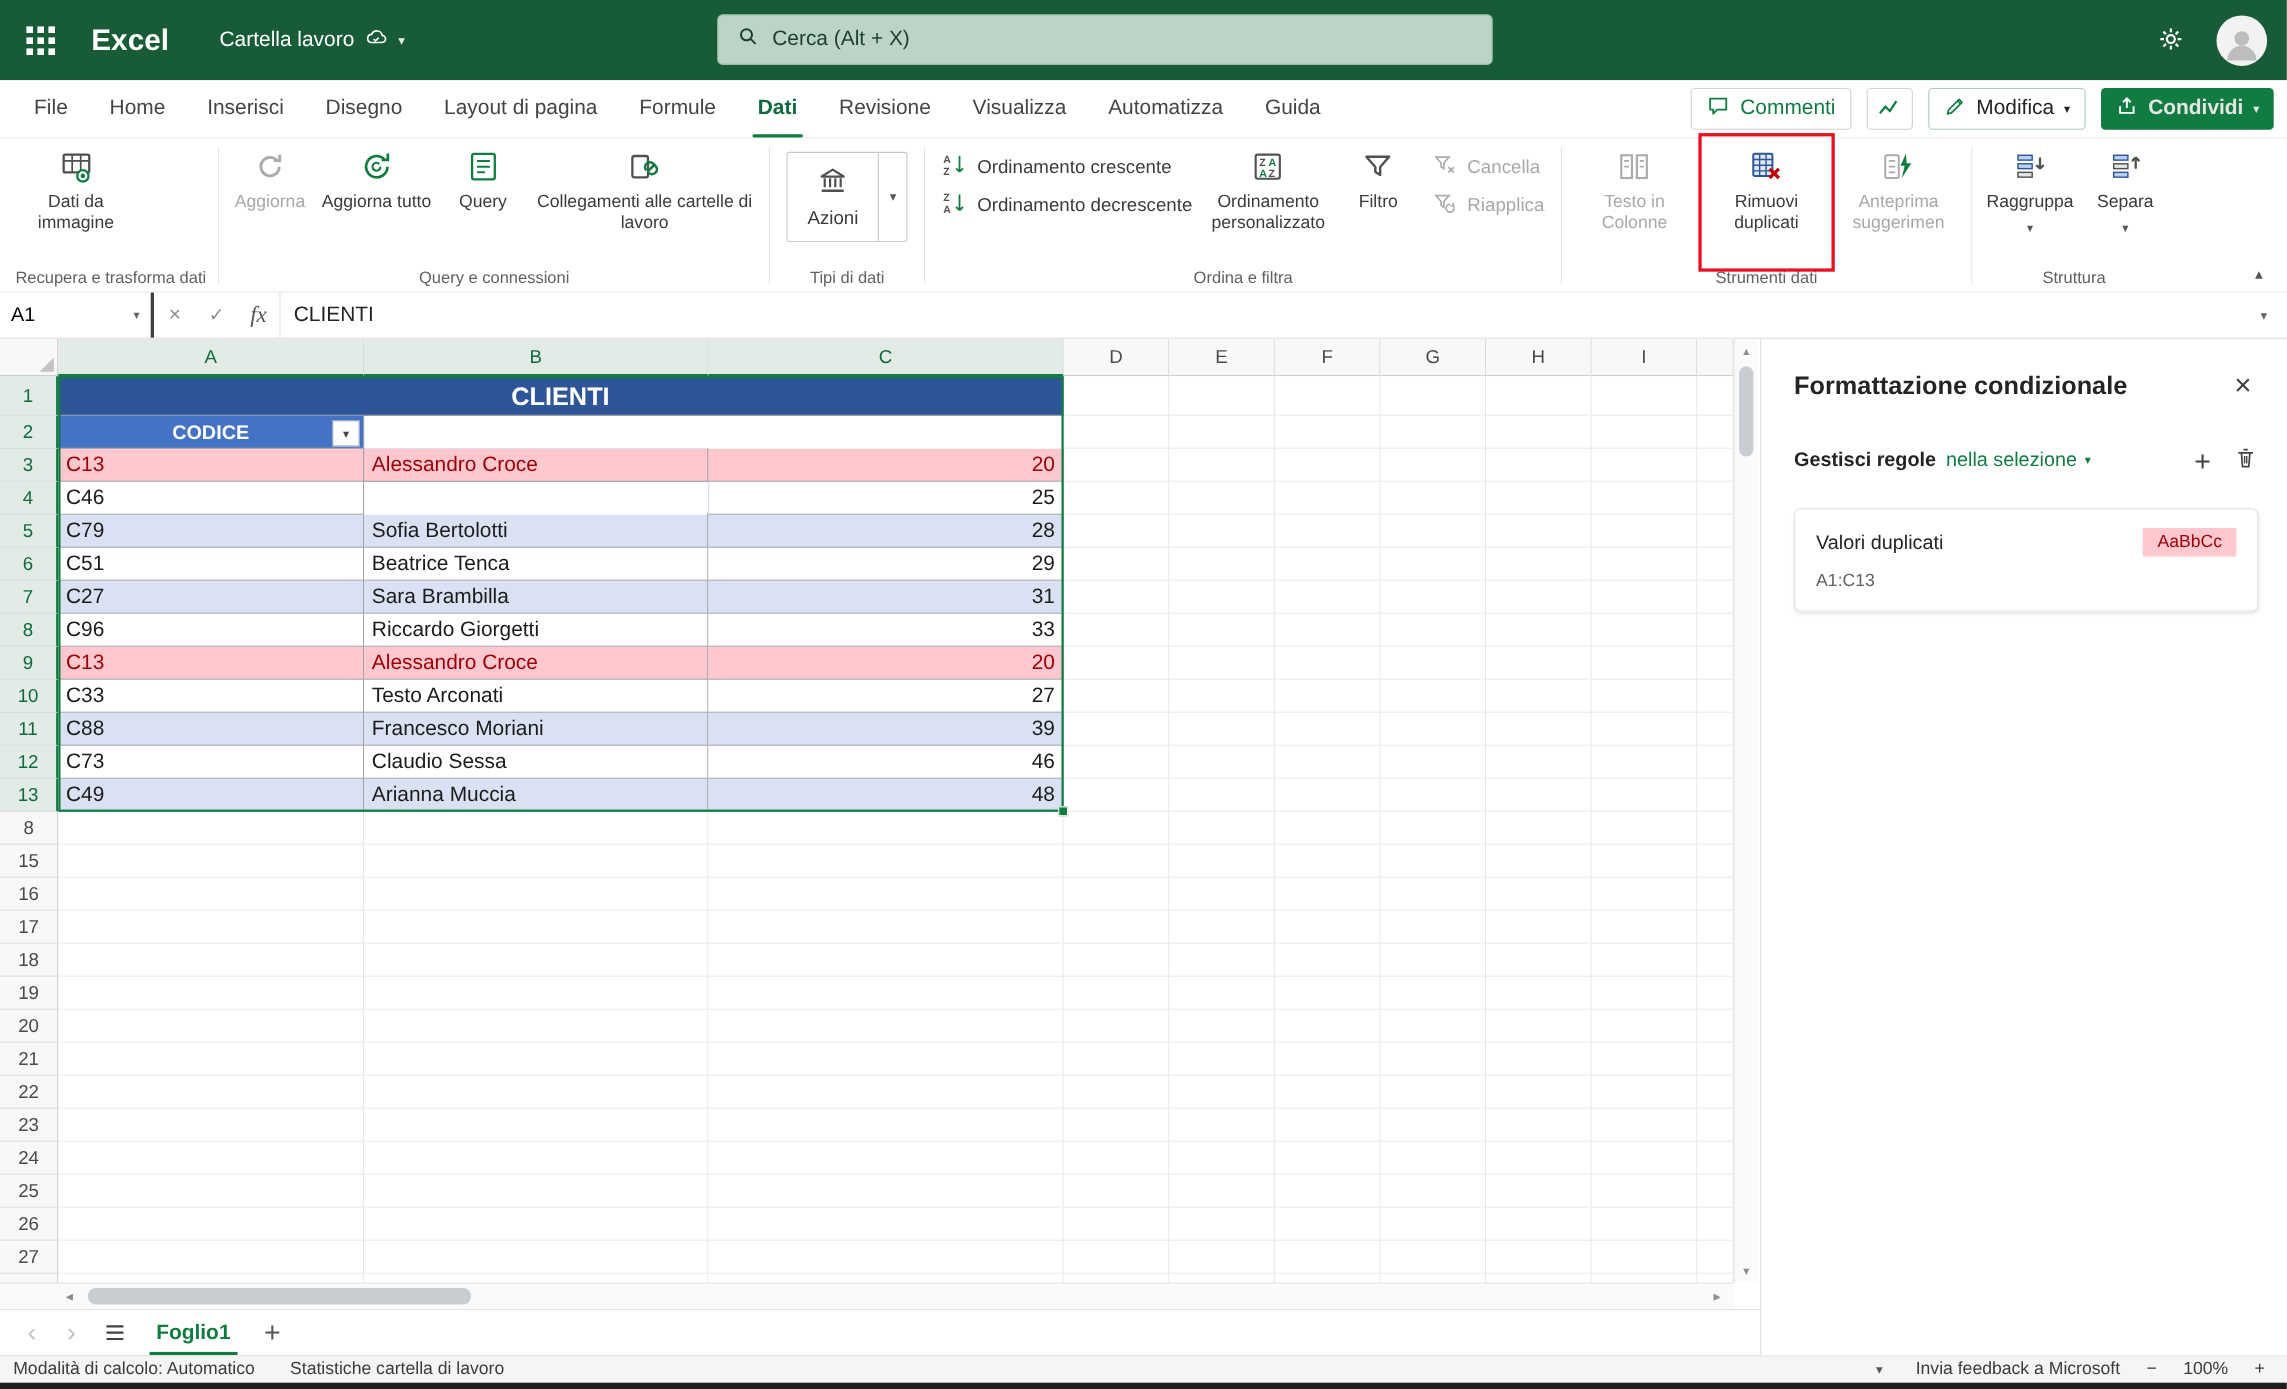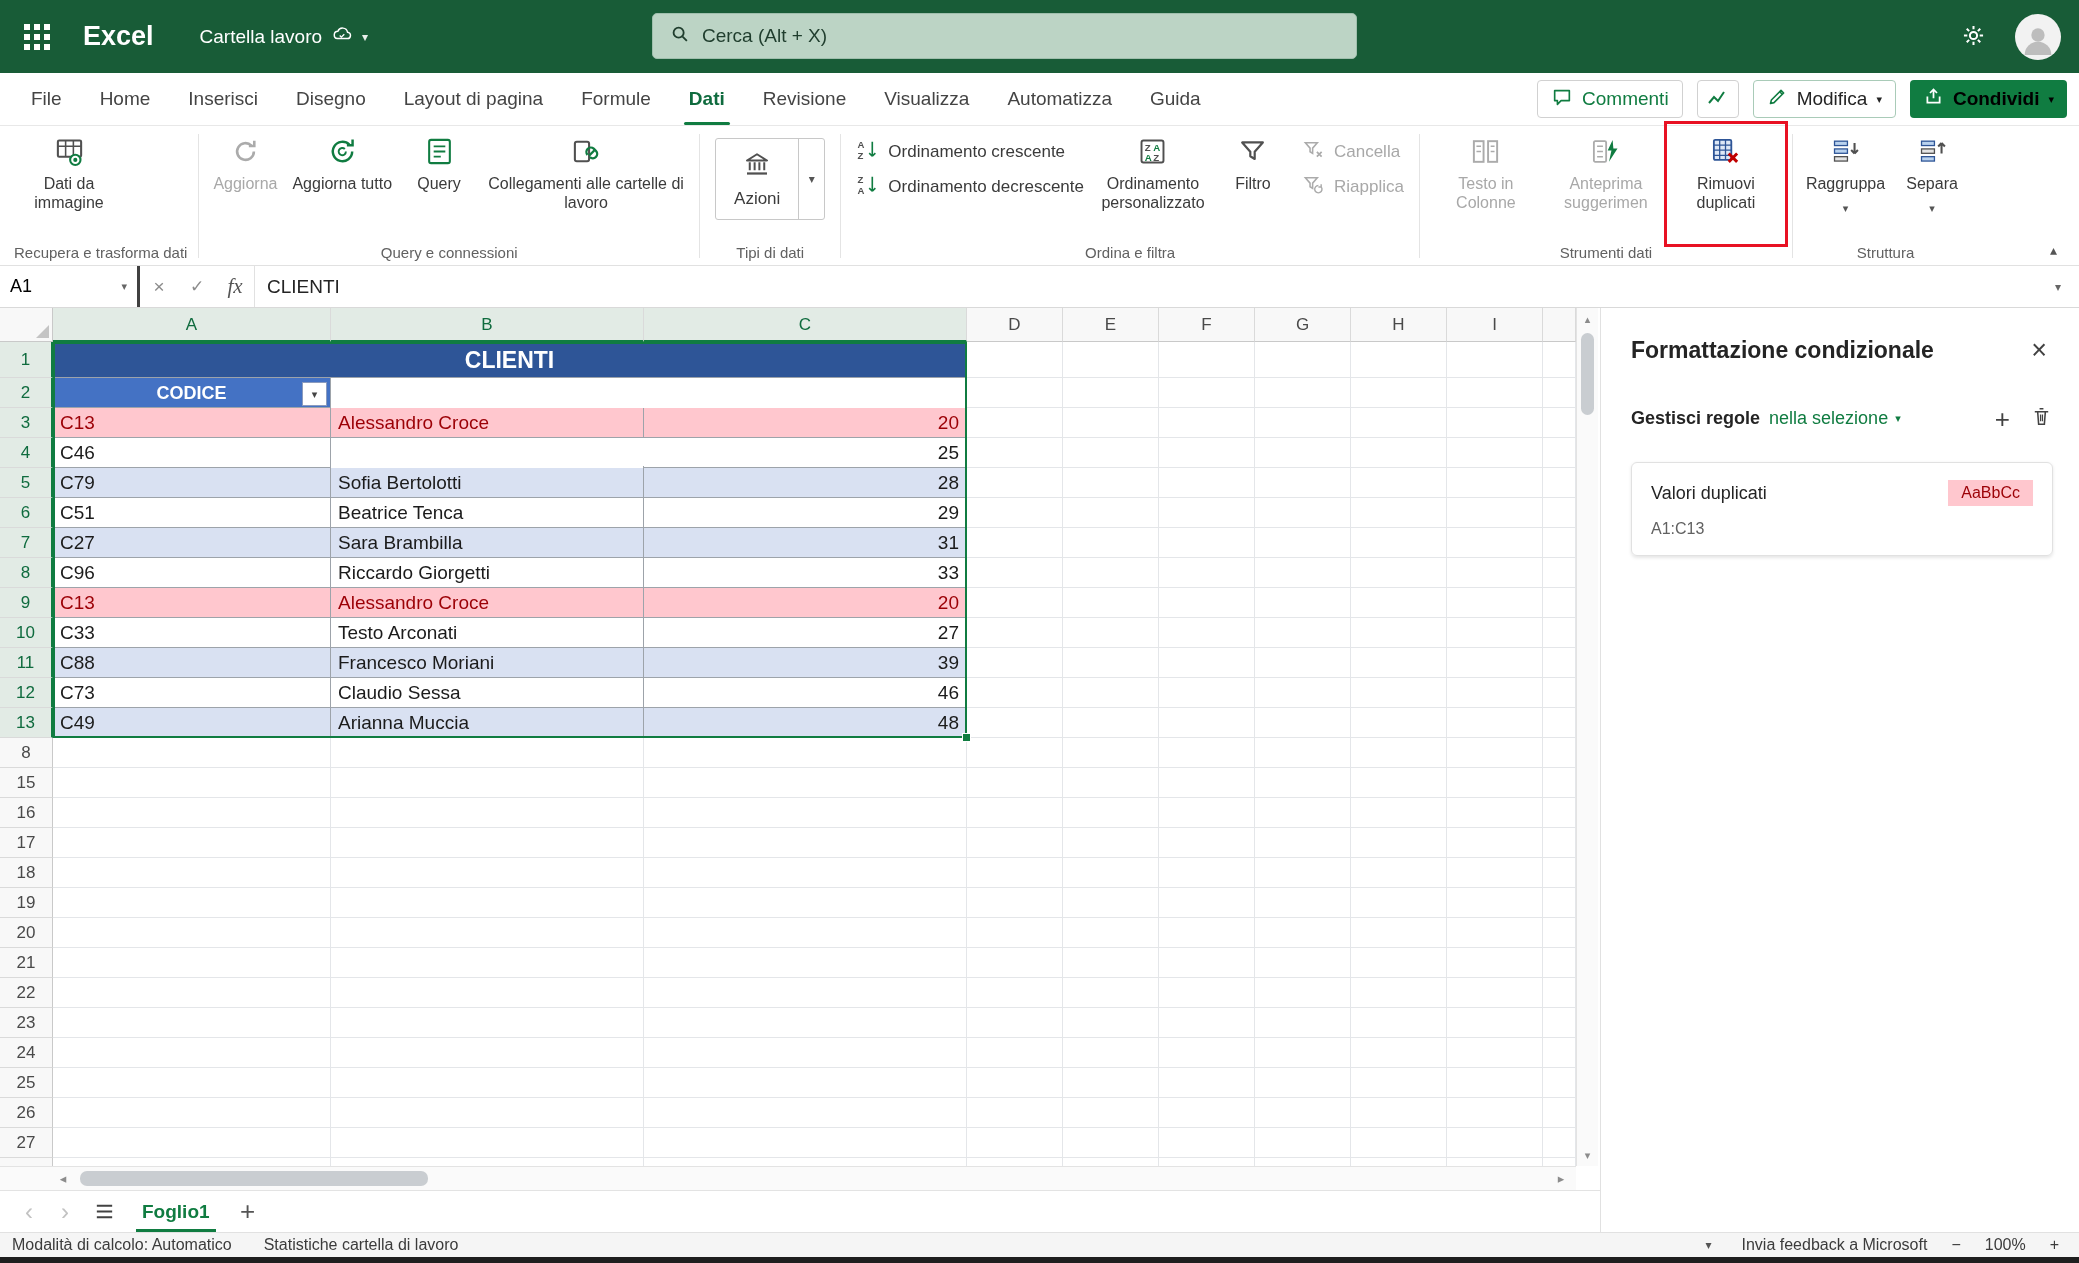--- a/index.html
+++ b/index.html
@@ -30,21 +30,21 @@
   .mtab{padding:0 19px;font-size:19px;color:#444;background:none;border:none;height:100%;
         display:flex;align-items:center;position:relative;}
   .mtab.active{color:#0F6B3E;font-weight:bold;}
   .mtab.active::after{content:"";position:absolute;left:14px;right:14px;bottom:0;height:3px;
         background:var(--accent_green,#107C41);border-radius:2px;}
   .tabrow-right{margin-left:auto;display:flex;align-items:center;gap:14px;}
   .trbtn{display:flex;align-items:center;gap:9px;font-size:19px;height:38px;padding:0 13px;
          background:#fff;border:1px solid #D1D1D1;border-radius:4px;color:#242424;}
   .trbtn.comments{color:#107C41;}
   .trbtn.editmode{border-color:#A9CBB8;}
-  .trbtn.share{background:var(--accent_green,#107C41);color:#000000;border:none;font-weight:600;}
+  .trbtn.share{background:var(--accent_green,#107C41);color:#e5e5e5;border:none;font-weight:600;}
   .trbtn .chev{font-size:11px;}
   .iconbox{width:42px;justify-content:center;padding:0;}
 
   
   .ribbon{position:absolute;left:0;top:126px;width:2079px;height:140px;box-sizing:border-box;
           background:#fff;border-bottom:1px solid #E1E1E1;}
   #ribbon-groups{display:flex;align-items:stretch;height:138px;padding:2px 6px 0 10px;}
   .rgroup{display:flex;flex-direction:column;}
   .rgroup-row{display:flex;align-items:flex-start;flex:1;gap:2px;}
   .rgroup-label{font-size:15px;color:#616161;text-align:center;height:24px;line-height:22px;white-space:nowrap;padding:0 4px;}
@@ -402,39 +402,39 @@
           <button class="rbtn big disabled">
             <span class="ricon">
               <svg viewBox="0 0 24 24" fill="none">
                 <rect x="3" y="4" width="7.5" height="16" stroke="#ABABAB" stroke-width="1.5"></rect>
                 <rect x="14" y="4" width="7" height="16" stroke="#ABABAB" stroke-width="1.5"></rect>
                 <path d="M5 8h3.5M5 12h3.5M16 8h3M16 12h3" stroke="#ABABAB" stroke-width="1.2"></path>
               </svg>
             </span>
             <span>Testo in Colonne</span>
           </button>
+          <button class="rbtn big annotated">
+            <span class="ricon">
+              <svg viewBox="0 0 24 24" fill="none">
+                <rect x="3" y="3" width="13.5" height="15.5" rx="1" fill="#DEE8F6" stroke="#2E5597" stroke-width="1.4"></rect>
+                <path d="M3 7h13.5M3 11h13.5M3 15h13.5M7.5 3v15.5M12 3v15.5" stroke="#2E5597" stroke-width="1"></path>
+                <path d="M14.5 13.5 21 20M21 13.5 14.5 20" stroke="#C00000" stroke-width="2.3"></path>
+              </svg>
+            </span>
+            <span>Rimuovi duplicati</span>
+          </button>
           <button class="rbtn big disabled">
             <span class="ricon">
               <svg viewBox="0 0 24 24" fill="none">
                 <rect x="3" y="4" width="9.5" height="16" rx="1" stroke="#ABABAB" stroke-width="1.4"></rect>
                 <path d="M5.5 8h4.5M5.5 12h4.5M5.5 16h4.5" stroke="#ABABAB" stroke-width="1.2"></path>
                 <path d="M17.5 3l-3.8 8.3h2.9l-1.9 8.7 6.6-10.4h-3.2z" fill="#107C41"></path>
               </svg>
             </span>
             <span>Anteprima suggerimen</span>
-          </button>
-          <button class="rbtn big annotated">
-            <span class="ricon">
-              <svg viewBox="0 0 24 24" fill="none">
-                <rect x="3" y="3" width="13.5" height="15.5" rx="1" fill="#DEE8F6" stroke="#2E5597" stroke-width="1.4"></rect>
-                <path d="M3 7h13.5M3 11h13.5M3 15h13.5M7.5 3v15.5M12 3v15.5" stroke="#2E5597" stroke-width="1"></path>
-                <path d="M14.5 13.5 21 20M21 13.5 14.5 20" stroke="#C00000" stroke-width="2.3"></path>
-              </svg>
-            </span>
-            <span>Rimuovi duplicati</span>
           </button>
         </div>
         <div class="rgroup-label">Strumenti dati</div>
       </div>
       <div class="rsep"></div>
       <div class="rgroup">
         <div class="rgroup-row">
           <button class="rbtn big">
             <span class="ricon">
               <svg viewBox="0 0 24 24" fill="none">

